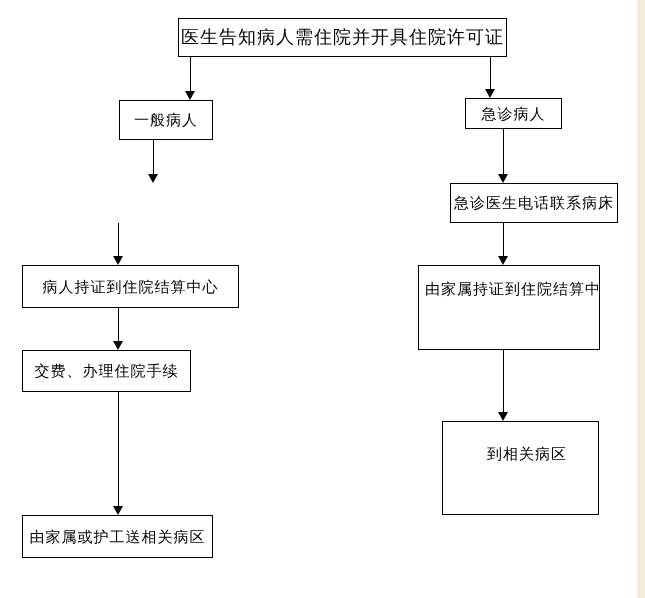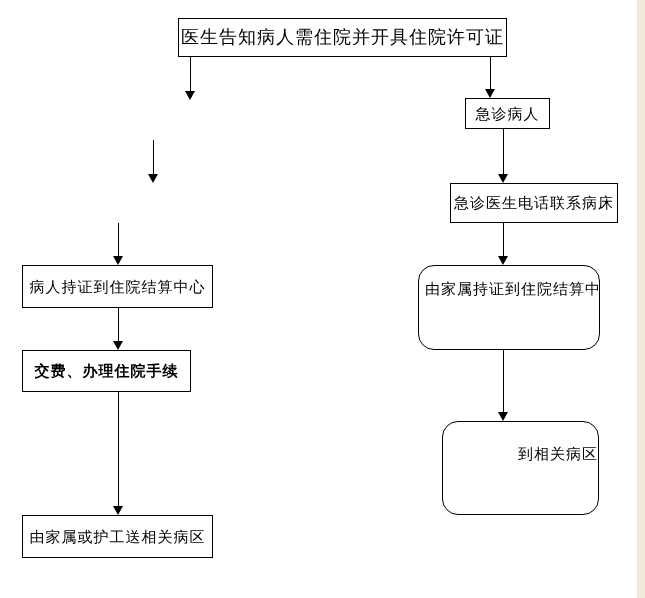--- a/index.html
+++ b/index.html
@@ -34,34 +34,33 @@
     font-size: 15px;
     letter-spacing: 1px;
     display: flex;
     align-items: center;
     justify-content: center;
     text-align: center;
     line-height: 1.2;
   }
   .node.multiline {
     display: block;
-    text-align: right;
-    border-radius: 16px;
+    text-align: center;
   }
   .node.multiline .tline {
     height: 40px;
     line-height: 40px;
     white-space: nowrap;
   }
   #node-start        { left: 178px; top: 18px;  width: 329px; height: 39px; font-size: 18px; }
   #node-general      { left: 119px; top: 100px; width: 94px;  height: 40px; }
-  #node-emergency    { left: 465px; top: 98px;  width: 85px;  height: 31px; }
+  #node-emergency    { left: 465px; top: 98px;  width: 97px;  height: 31px; }
   #node-outpatient   { left: 23px;  top: 183px; width: 192px; height: 40px; }
-  #node-patientcert  { left: 22px;  top: 265px; width: 191px; height: 43px; }
-  #node-pay          { left: 22px;  top: 350px; width: 169px; height: 42px; font-weight: bold; }
+  #node-patientcert  { left: 22px;  top: 265px; width: 217px; height: 43px; }
+  #node-pay          { left: 22px;  top: 350px; width: 169px; height: 42px; }
   #node-escortleft   { left: 22px;  top: 515px; width: 191px; height: 43px; }
   #node-ercall       { left: 450px; top: 183px; width: 168px; height: 40px; }
   #node-familycert   { left: 418px; top: 265px; width: 182px; height: 85px; padding: 3px 0 0 6px; }
   #node-erescort     { left: 442px; top: 421px; width: 157px; height: 94px; padding: 12px 0 0 13px; }
 
   .vline {
     position: absolute;
     width: 1px;
     background: var(--line-color);
   }
@@ -96,20 +95,23 @@
 <body>
 
 <div class="canvas">
 
   <div class="side-strip"></div>
 
   <div class="node" id="node-start">
     <span>医生告知病人需住院并开具住院许可证</span>
   </div>
 
+  <div class="node" id="node-general">
+    <span>一般病人</span>
+  </div>
 
   <div class="node" id="node-emergency">
     <span>急诊病人</span>
   </div>
 
 
   <div class="node" id="node-patientcert">
     <span>病人持证到住院结算中心</span>
   </div>
 

